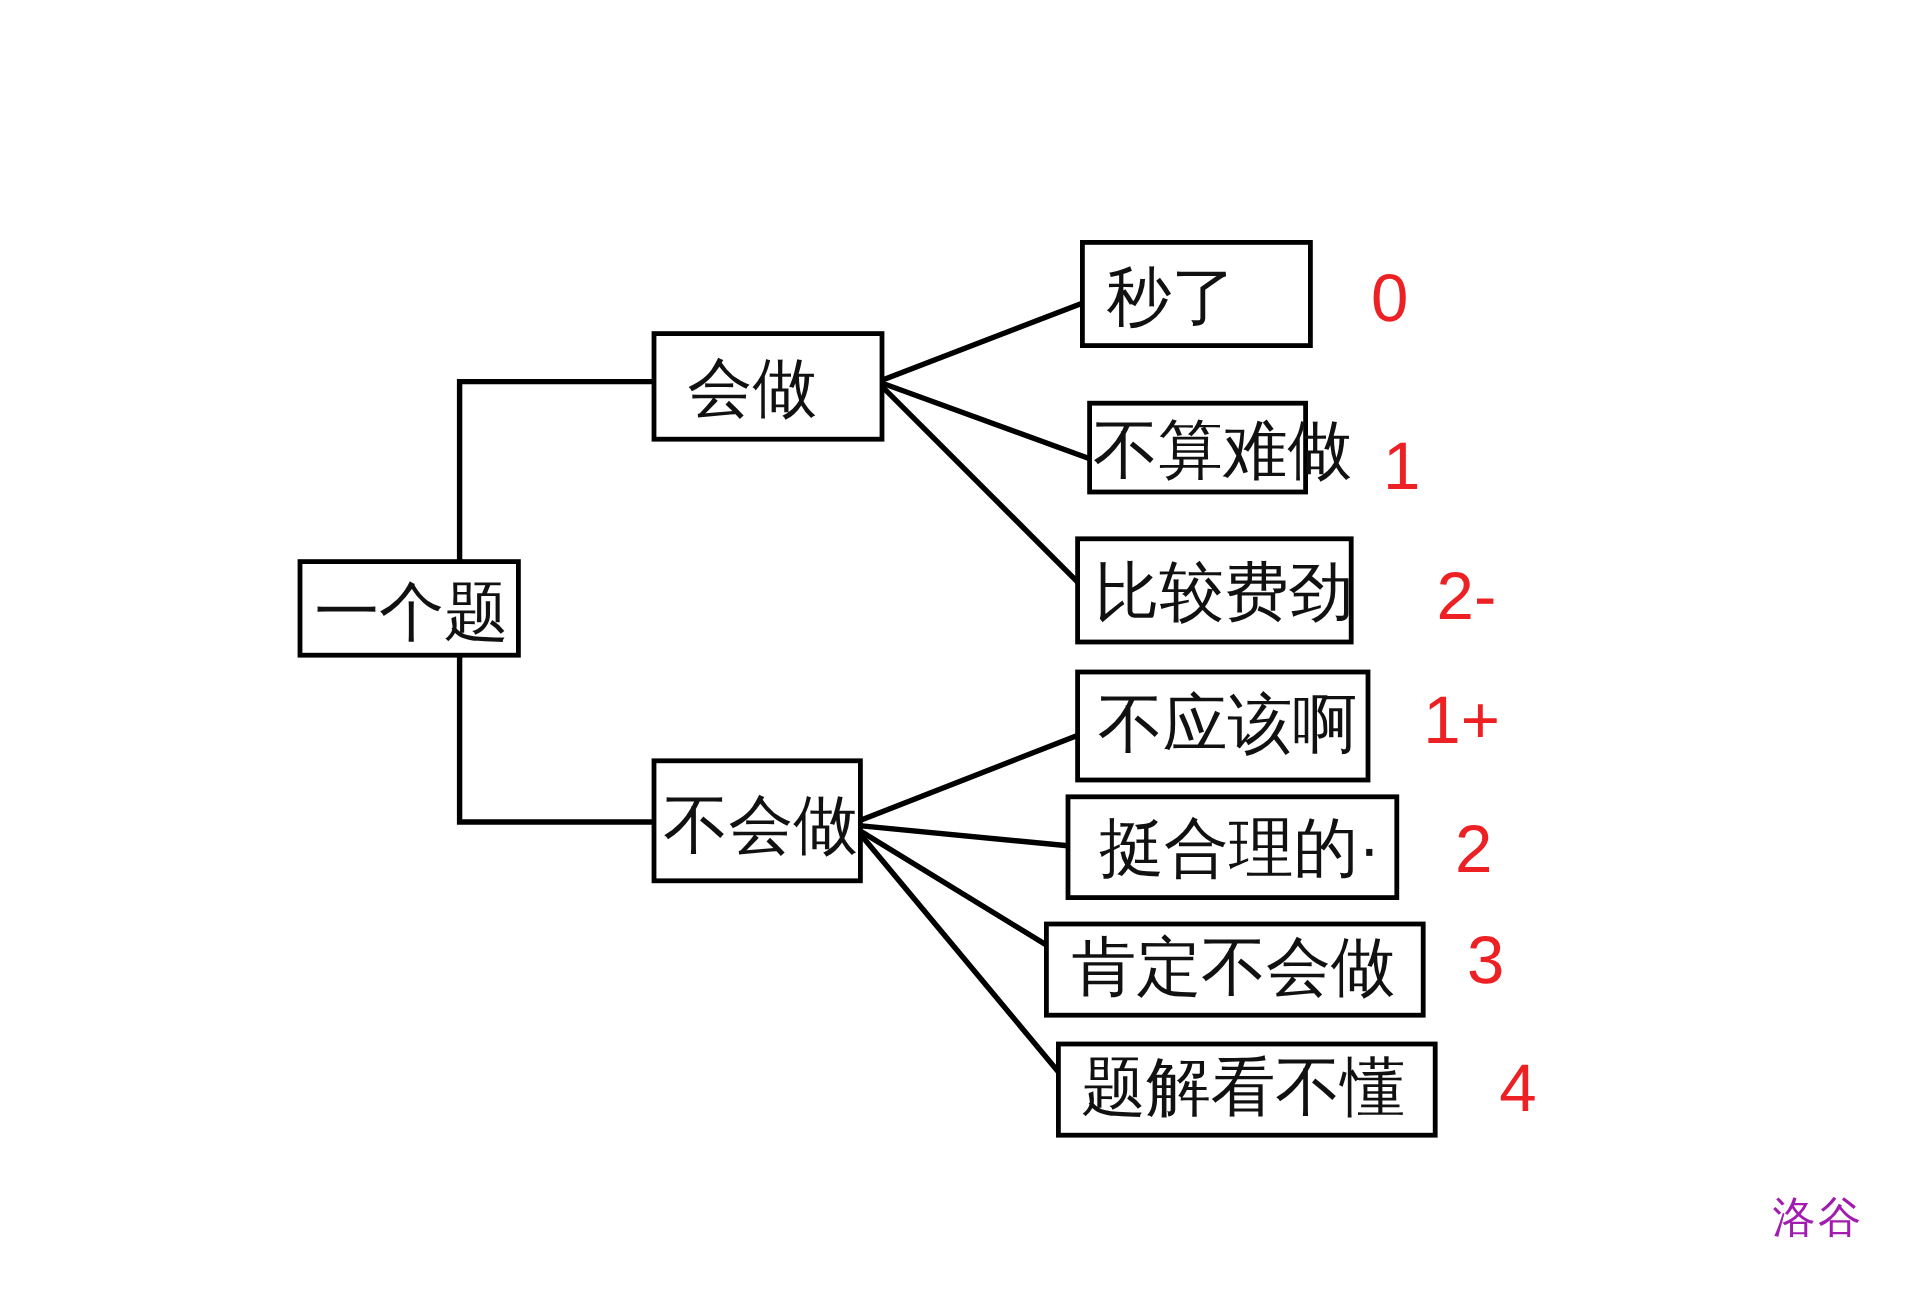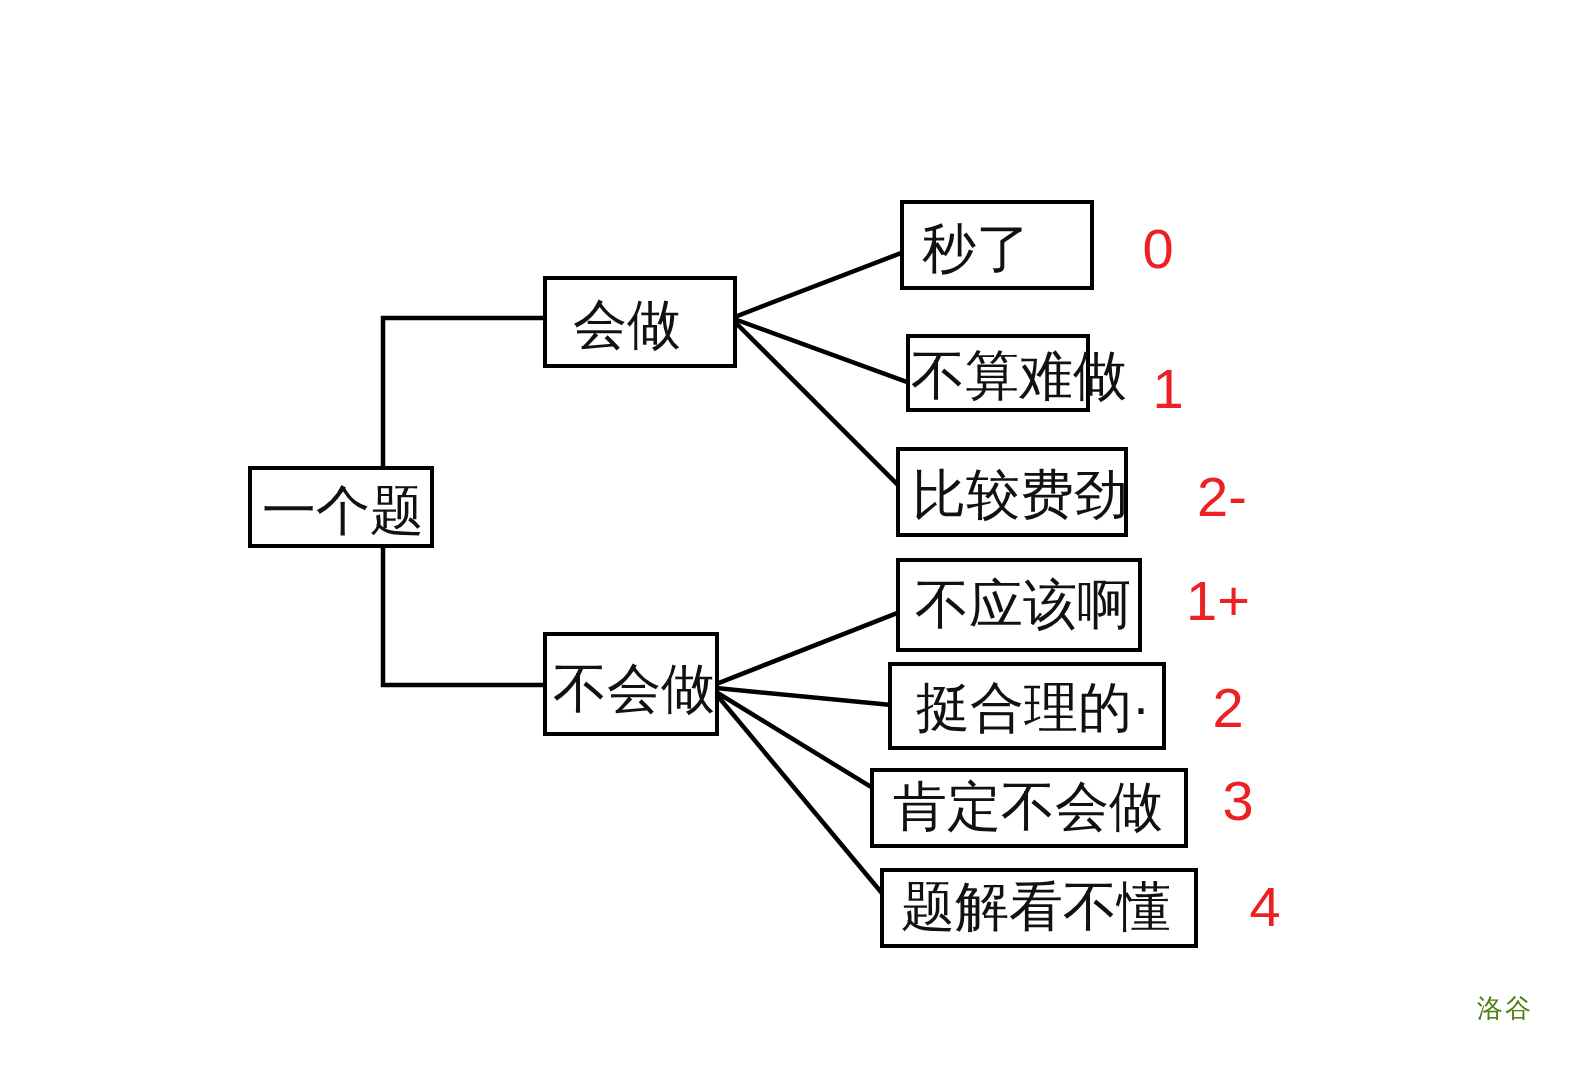--- a/index.html
+++ b/index.html
@@ -46,22 +46,22 @@
   .score-label {
     font-family: "Liberation Sans", "DejaVu Sans", sans-serif;
     font-size: 56px;
     font-weight: 400;
     dominant-baseline: central;
     text-anchor: middle;
   }
   .watermark {
     position: absolute;
     font-family: "Liberation Sans", "DejaVu Sans", sans-serif;
-    font-size: 26px;
-    color: #4d7c0f;
+    font-size: 36px;
+    color: #a21caf;
     letter-spacing: 2px;
     user-select: none;
   }
 </style>
 </head>
 <body>
 
 <div id="canvas">
 
   <svg id="diagram-svg" viewBox="0 0 1592 1080">

